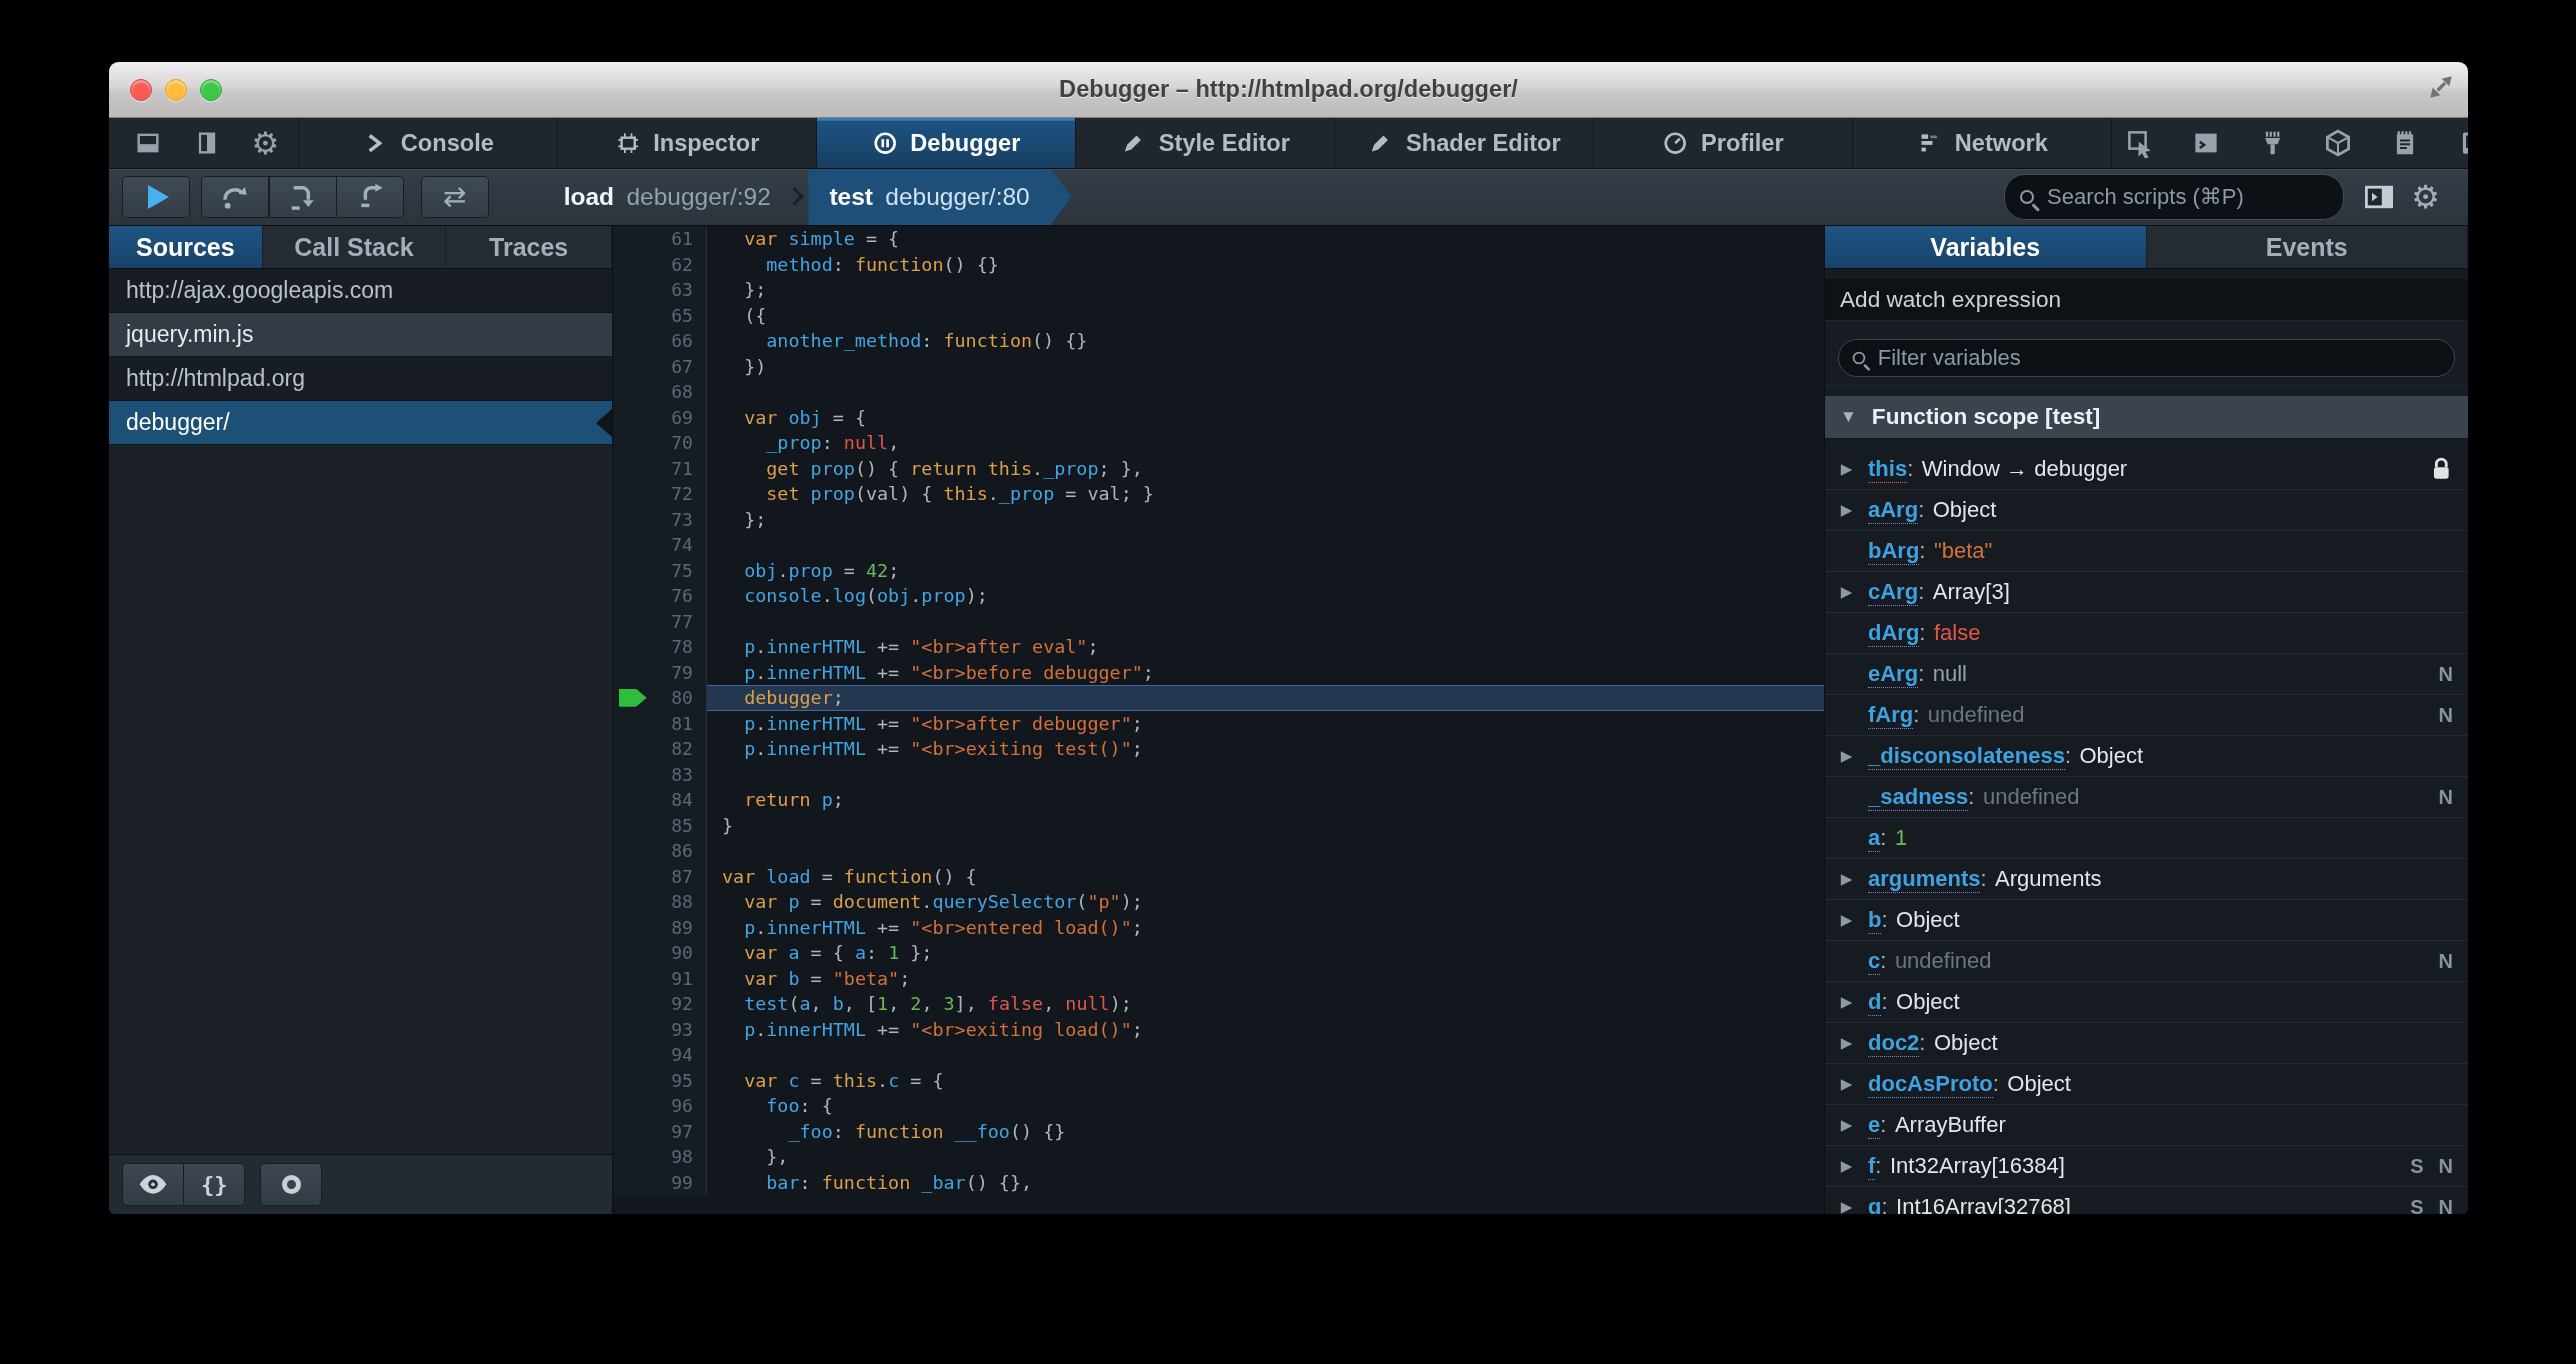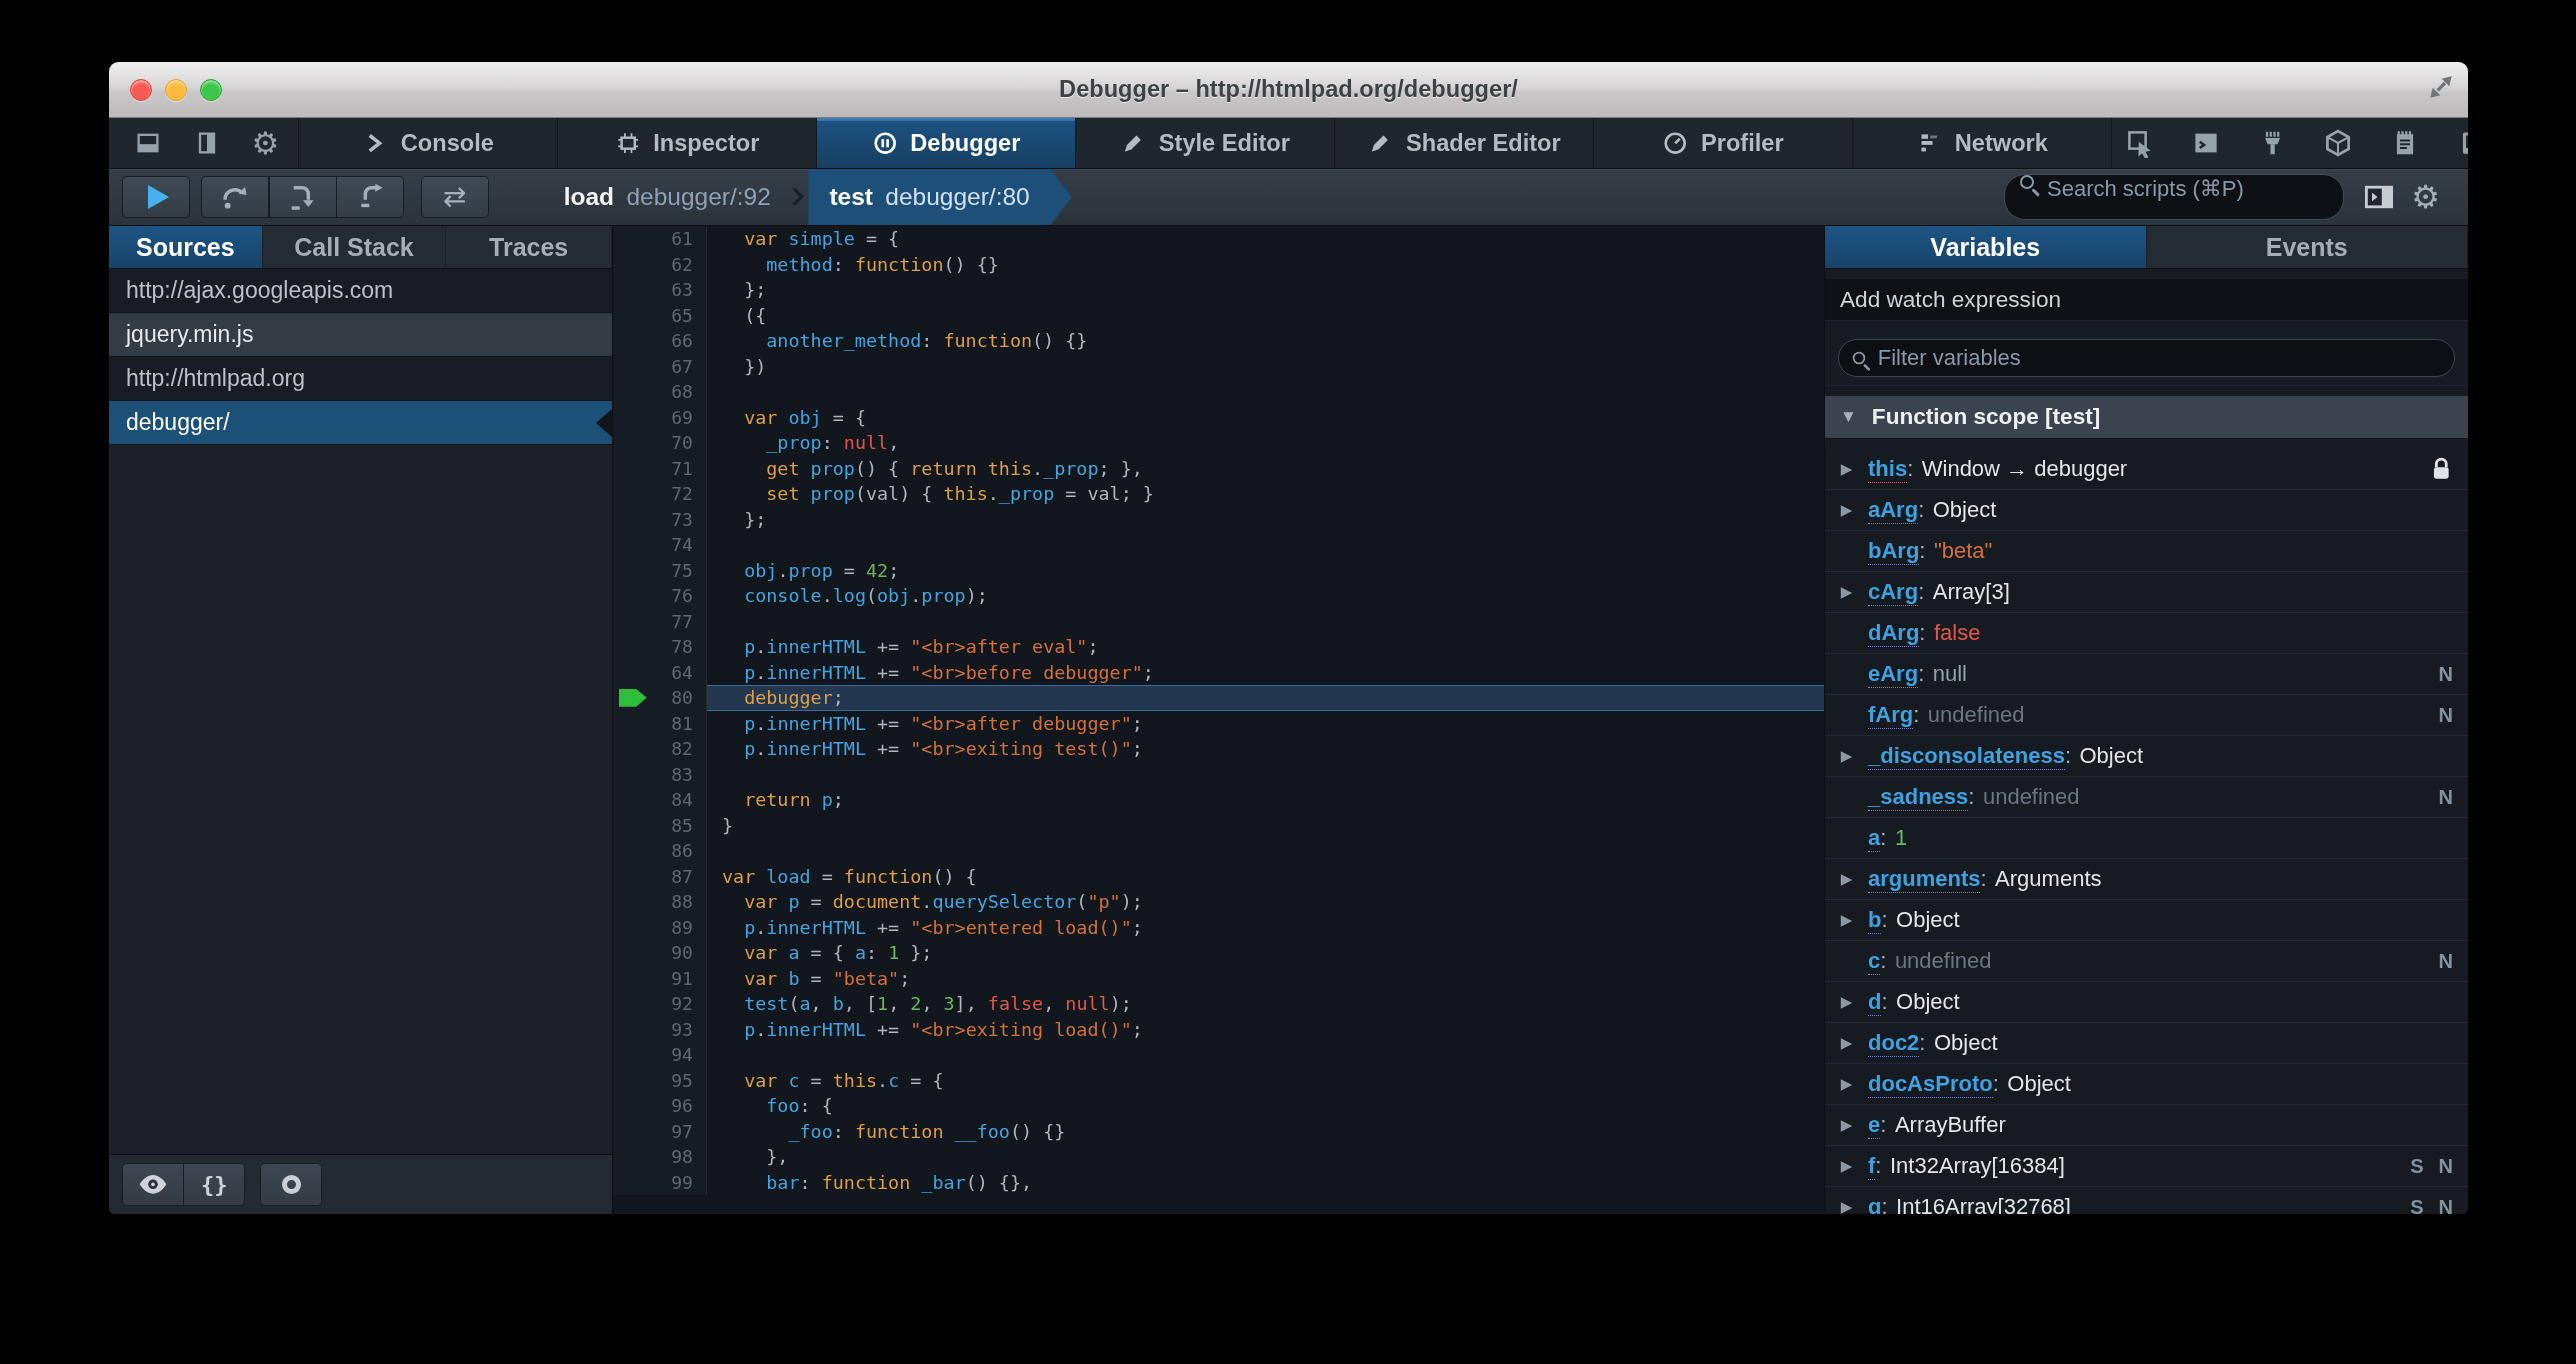--- a/index.html
+++ b/index.html
@@ -51,21 +51,21 @@
   .dgroup .dbtn:last-child { border-radius:0 4.7px 4.7px 0; }
   .dbtn.toggle { margin-left:17px; }
   .play { width:0; height:0; border-left:21px solid #49b0ef; border-top:12.3px solid transparent; border-bottom:12.3px solid transparent; margin-left:4.7px; }
   .crumbs { display:flex; align-items:center; margin-left:60px; height:100%; }
   .crumb { display:flex; align-items:center; font-size:24.5px; color:#8fa1b2; padding:0 15px; height:100%; }
   .crumb .fn { color:#f2f5f7; font-weight:700; margin-right:12.3px; }
   .crumb.active { background:#1d4f78; color:#cfe2f2; clip-path:polygon(0 0, calc(100% - 21px) 0, 100% 50%, calc(100% - 21px) 100%, 0 100%); padding:0 42px 0 21px; margin-left:5.7px; }
   .crumb.active .fn { color:#fff; }
   .csep { width:13.2px; height:13.2px; border-top:3.8px solid #1a2028; border-right:3.8px solid #1a2028; transform:rotate(45deg); margin:0 1.9px; flex:none; }
   .spacer { flex:1; }
-  .search { width:340px; height:46px; flex:none; border-radius:21px; background:#0d1116; border:0.9px solid #434d57; display:flex; align-items:flex-start; padding:0 15px; gap:11.3px; }
+  .search { width:340px; height:46px; flex:none; border-radius:21px; background:#0d1116; border:0.9px solid #434d57; display:flex; align-items:center; padding:0 15px; gap:11.3px; }
   .search input, .filterpill input { background:transparent; border:none; outline:none; color:#9aa7b3; font-size:22px; width:100%; font-family:inherit; }
   input::placeholder { color:#8b98a5; opacity:1; }
   .mag { width:14px; height:14px; border:2.8px solid #8b98a5; border-radius:50%; position:relative; flex:none; }
   .mag::after { content:""; position:absolute; width:3.3px; height:8.5px; background:#8b98a5; left:12.3px; top:11.3px; transform:rotate(-45deg); border-radius:1.9px; }
   .ibtn { width:47px; height:42px; display:flex; align-items:center; justify-content:center; color:#a4afb8; }
 
   
   .content { flex:1; display:flex; overflow:hidden; }
 
   
@@ -454,21 +454,21 @@
         </div>
         <div class="cline">
           <span class="gut">77</span>
           <span class="ctext"></span>
         </div>
         <div class="cline">
           <span class="gut">78</span>
           <span class="ctext"><span class="tk-pl">  </span><span class="tk-id">p</span><span class="tk-pu">.</span><span class="tk-id">innerHTML</span><span class="tk-pu"> += </span><span class="tk-st">"&lt;br&gt;after eval"</span><span class="tk-pu">;</span></span>
         </div>
         <div class="cline">
-          <span class="gut">64</span>
+          <span class="gut">79</span>
           <span class="ctext"><span class="tk-pl">  </span><span class="tk-id">p</span><span class="tk-pu">.</span><span class="tk-id">innerHTML</span><span class="tk-pu"> += </span><span class="tk-st">"&lt;br&gt;before debugger"</span><span class="tk-pu">;</span></span>
         </div>
         <div class="cline hl">
           <span class="pmark"></span>
           <span class="gut">80</span>
           <span class="ctext"><span class="tk-pl">  </span><span class="tk-kw">debugger</span><span class="tk-pu">;</span></span>
         </div>
         <div class="cline">
           <span class="gut">81</span>
           <span class="ctext"><span class="tk-pl">  </span><span class="tk-id">p</span><span class="tk-pu">.</span><span class="tk-id">innerHTML</span><span class="tk-pu"> += </span><span class="tk-st">"&lt;br&gt;after debugger"</span><span class="tk-pu">;</span></span>

